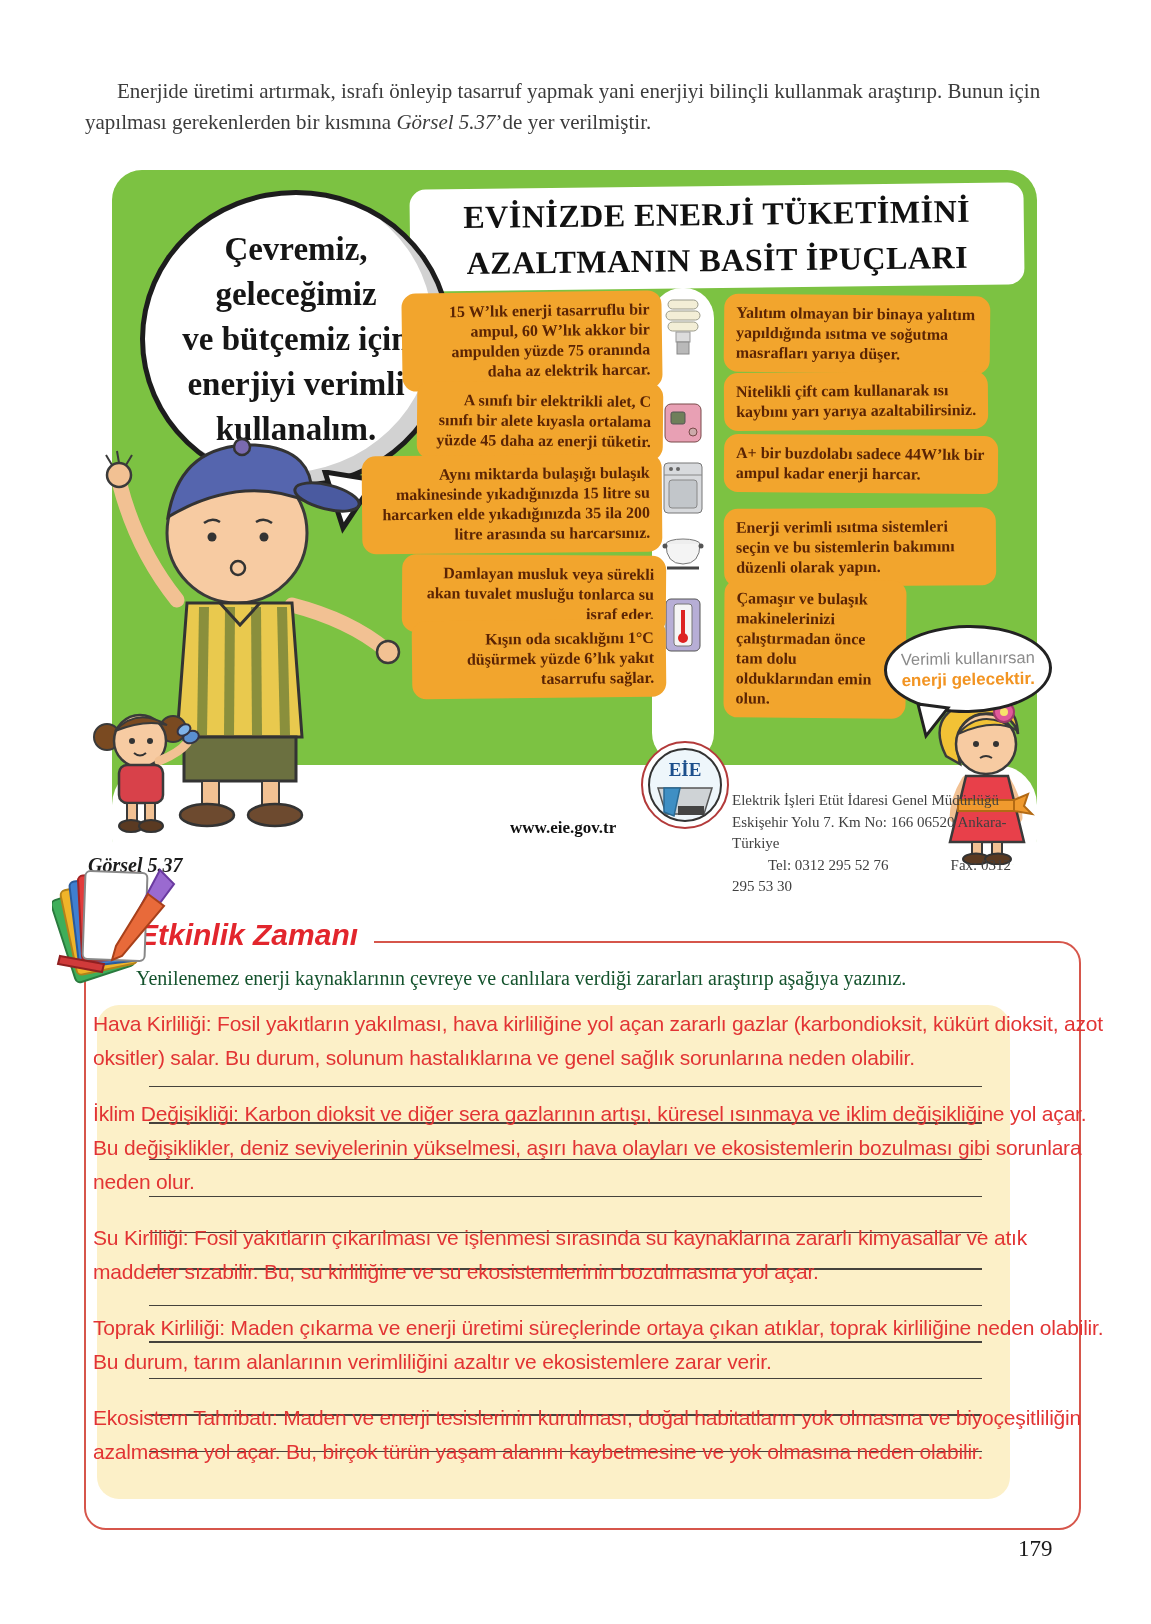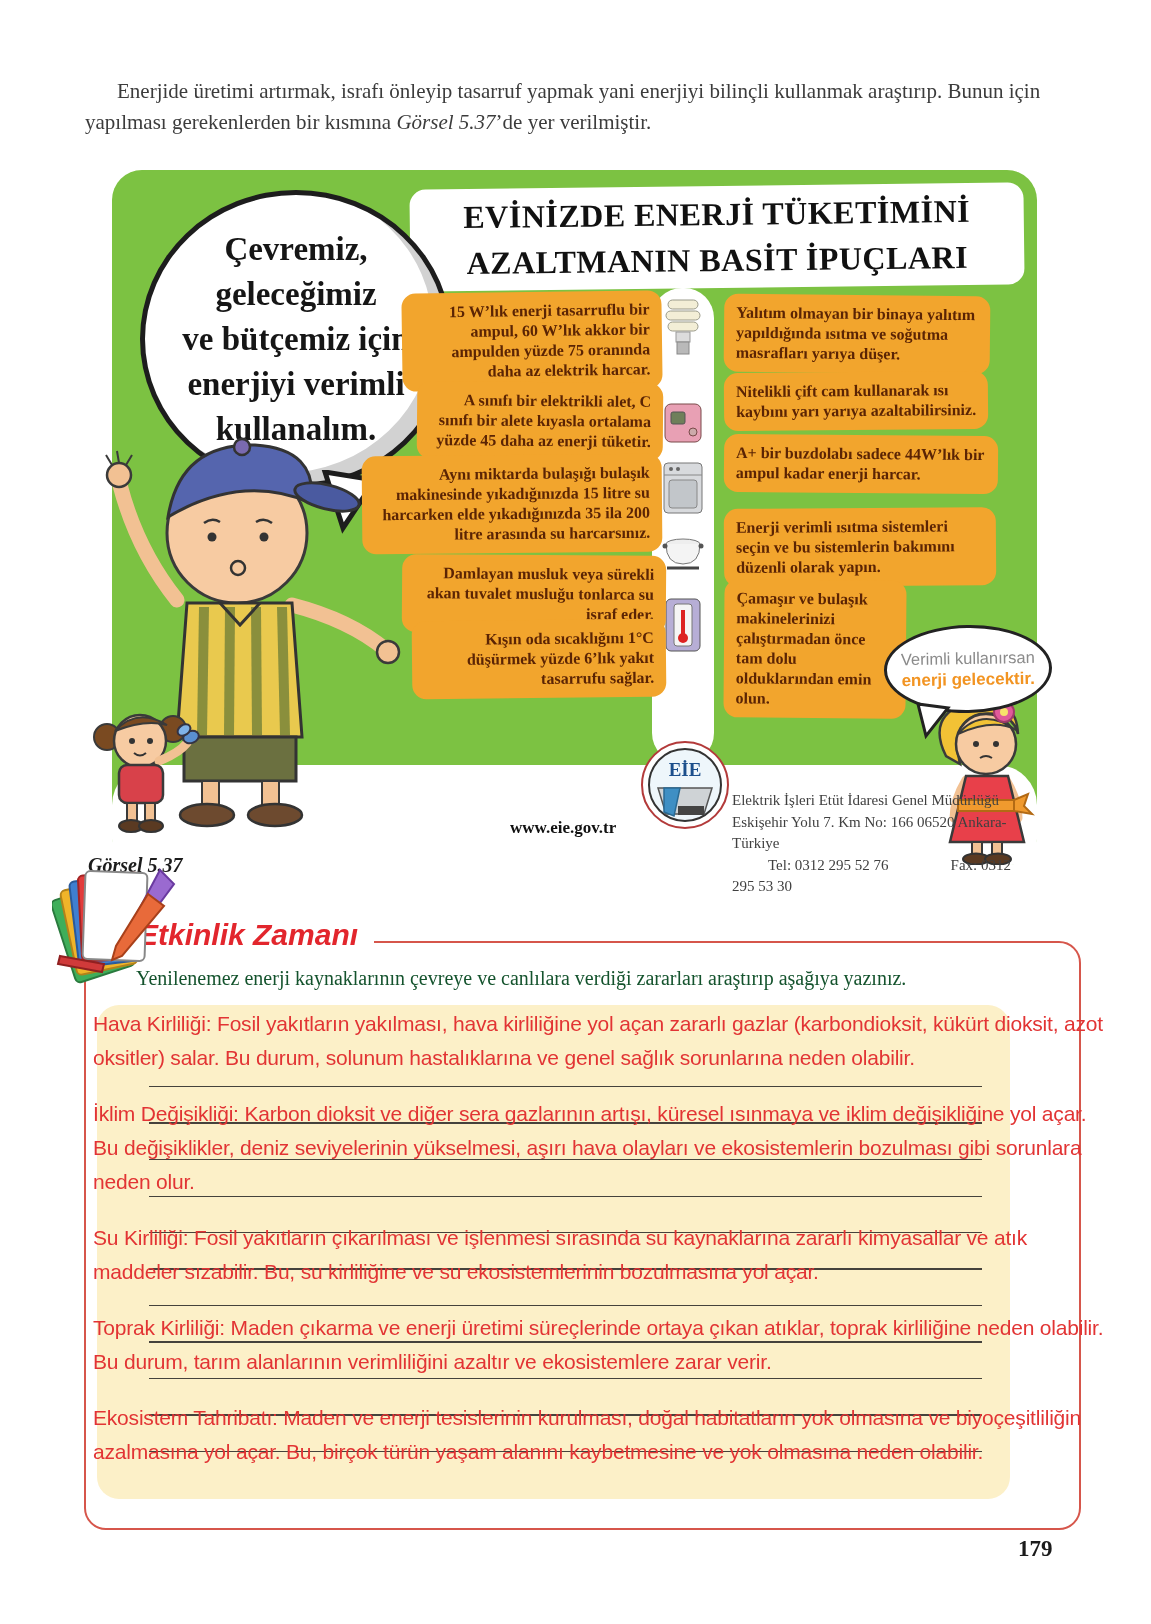--- a/index.html
+++ b/index.html
@@ -67,21 +67,21 @@
   .notebook-icon{position:absolute;left:-34px;top:-83px;z-index:6;}
   .instruction{position:absolute;left:50px;top:24px;width:840px;font-size:20px;color:#14532d;z-index:2;}
   .cream{position:absolute;left:11px;top:62px;width:913px;height:494px;background:#fcf0c8;
           border-radius:22px;z-index:1;}
   .ruled{position:absolute;left:52px;right:28px;top:46px;bottom:18px;
           background:repeating-linear-gradient(to bottom,transparent 0 35px,#45423c 35px 36.5px);}
   .answers{position:absolute;left:-9px;top:64px;width:1014px;z-index:3;margin-left:16px;}
   .answers p{margin:0 0 22px 0;font-family:"Liberation Sans",sans-serif;font-size:21px;
           line-height:34px;letter-spacing:-0.2px;color:#e23434;}
 
-  .page-number{position:absolute;left:1018px;top:1536px;font-weight:bold;font-size:23px;color:#1b1b1b;text-align:right;}
+  .page-number{position:absolute;left:1018px;top:1536px;font-weight:normal;font-size:23px;color:#1b1b1b;text-align:right;}
 </style>
 </head>
 <body>
 
 <div class="page">
 
   <p class="intro"><span>Enerjide üretimi artırmak, israfı önleyip tasarruf yapmak yani enerjiyi bilinçli kullanmak araştırıp. Bunun için yapılması gerekenlerden bir kısmına </span><i>Görsel 5.37</i><span>’de yer verilmiştir.</span></p>
 
   <div class="poster">
     <div class="white-band"></div>

